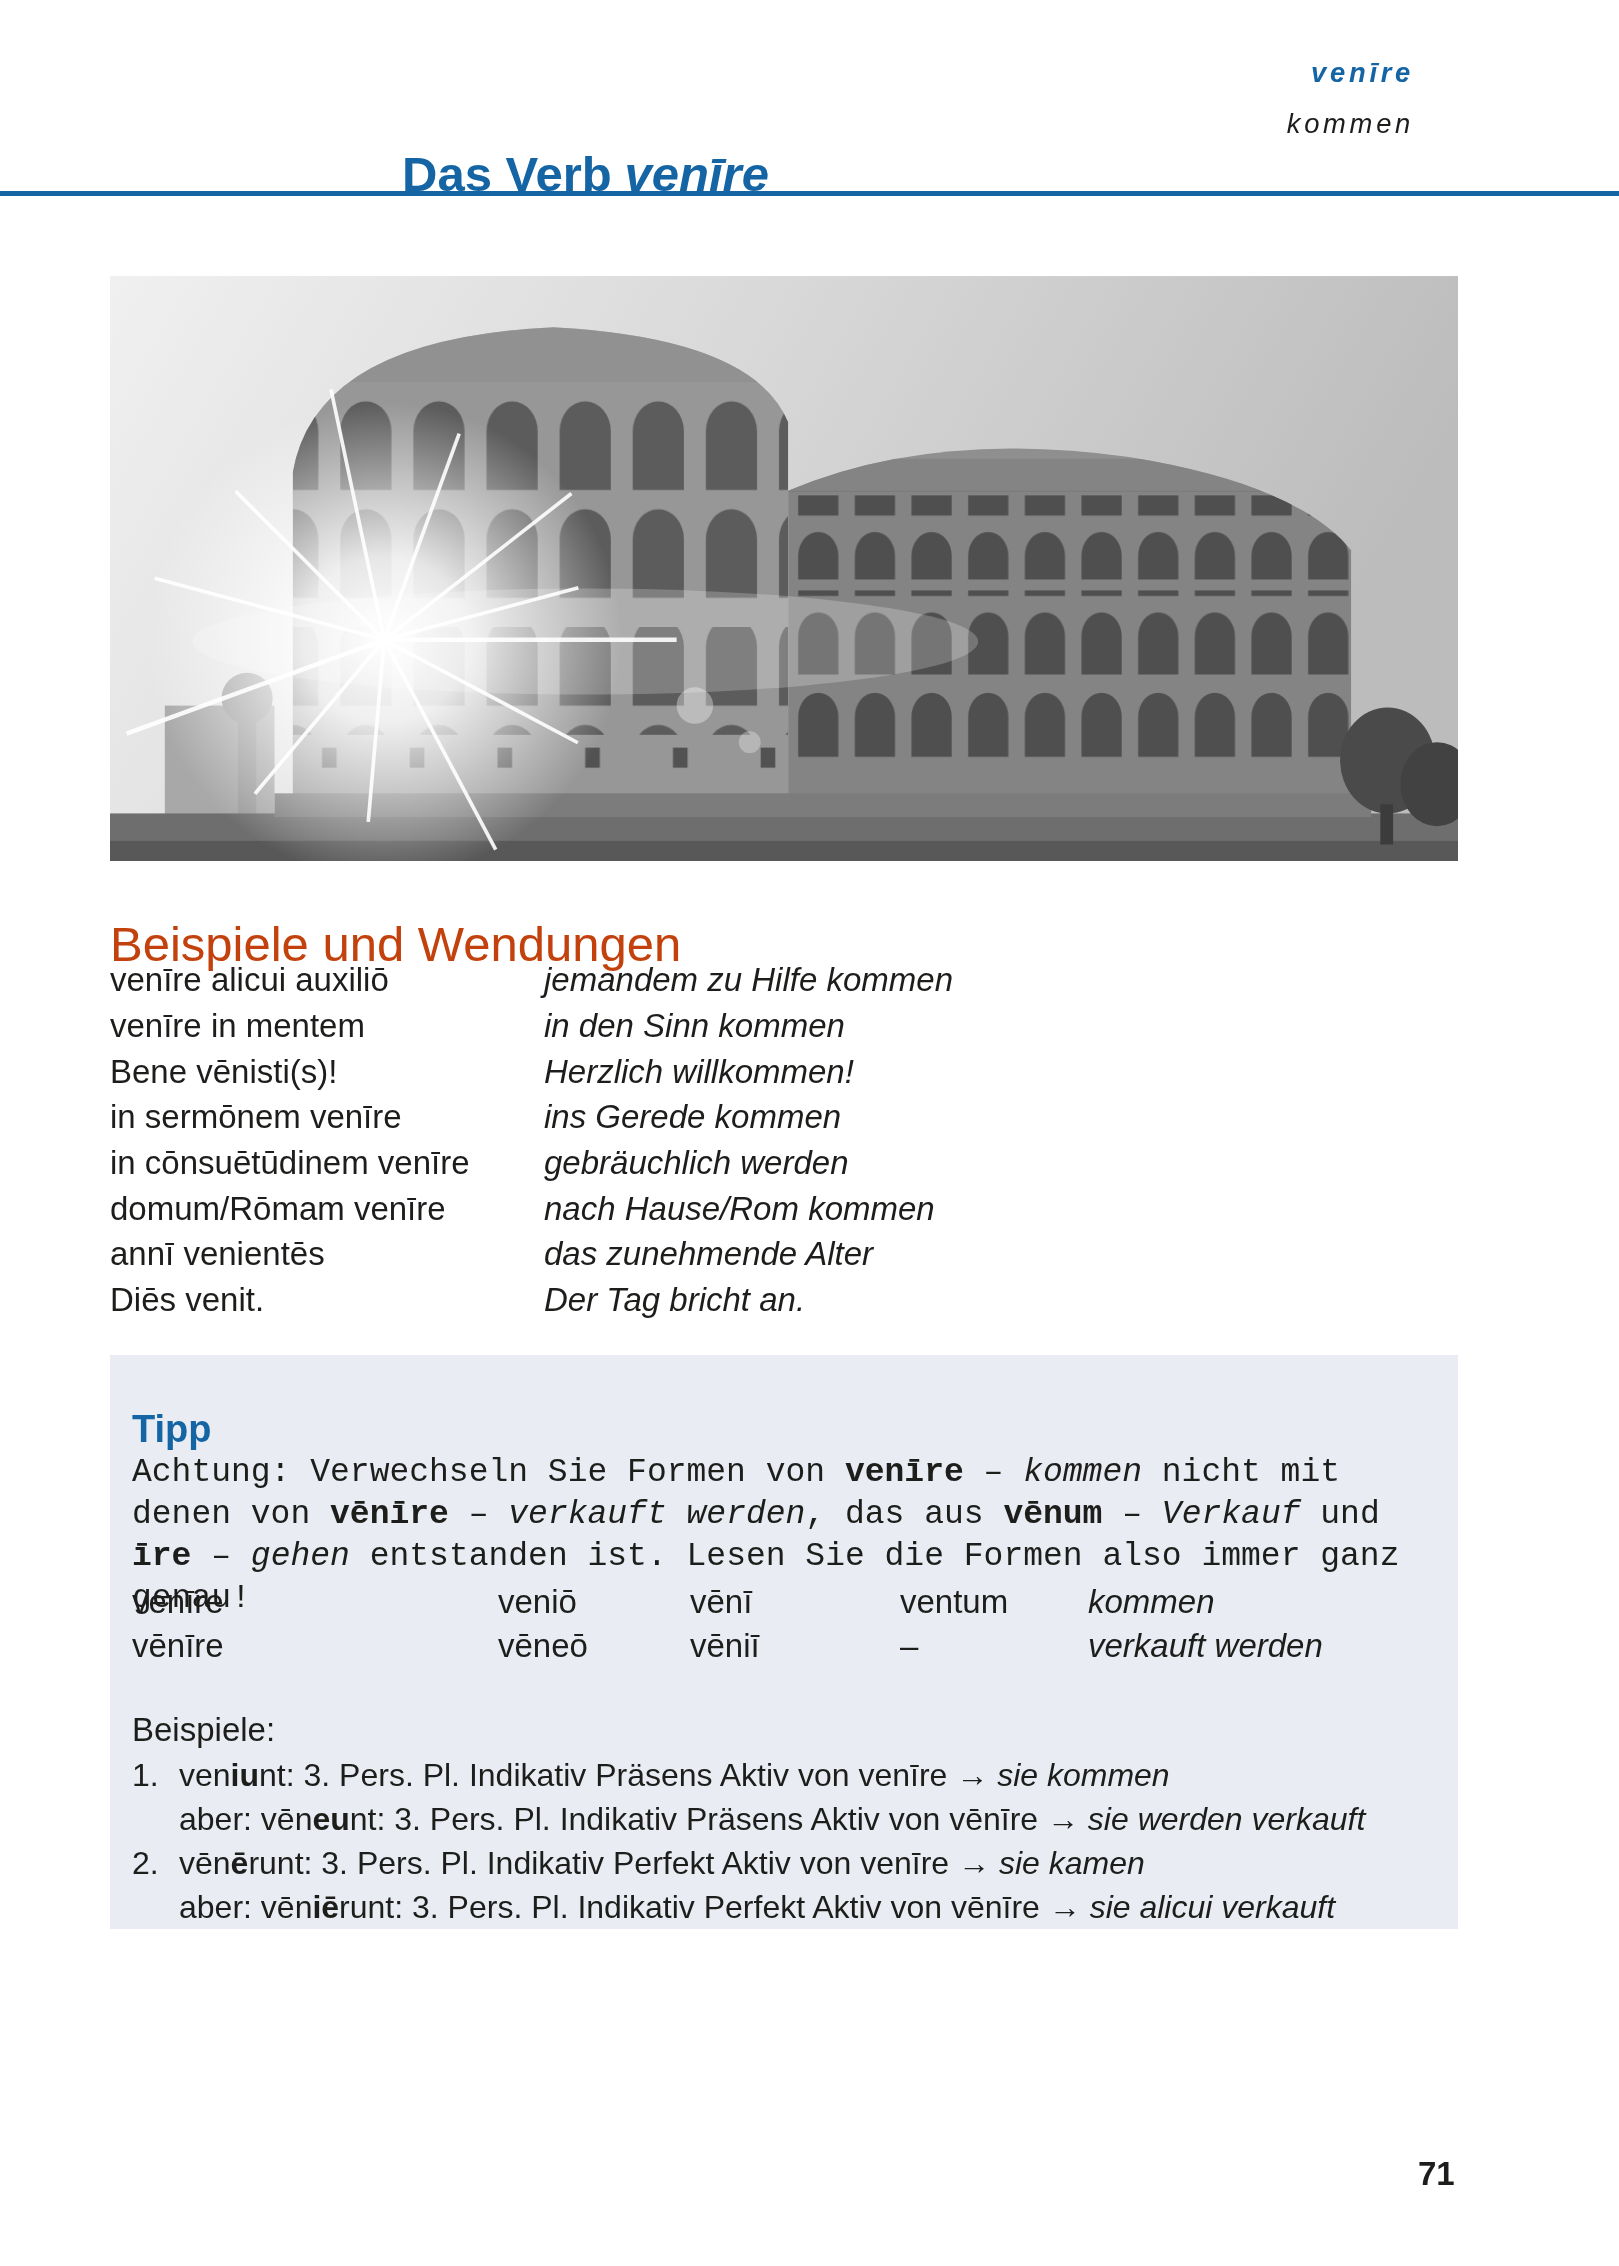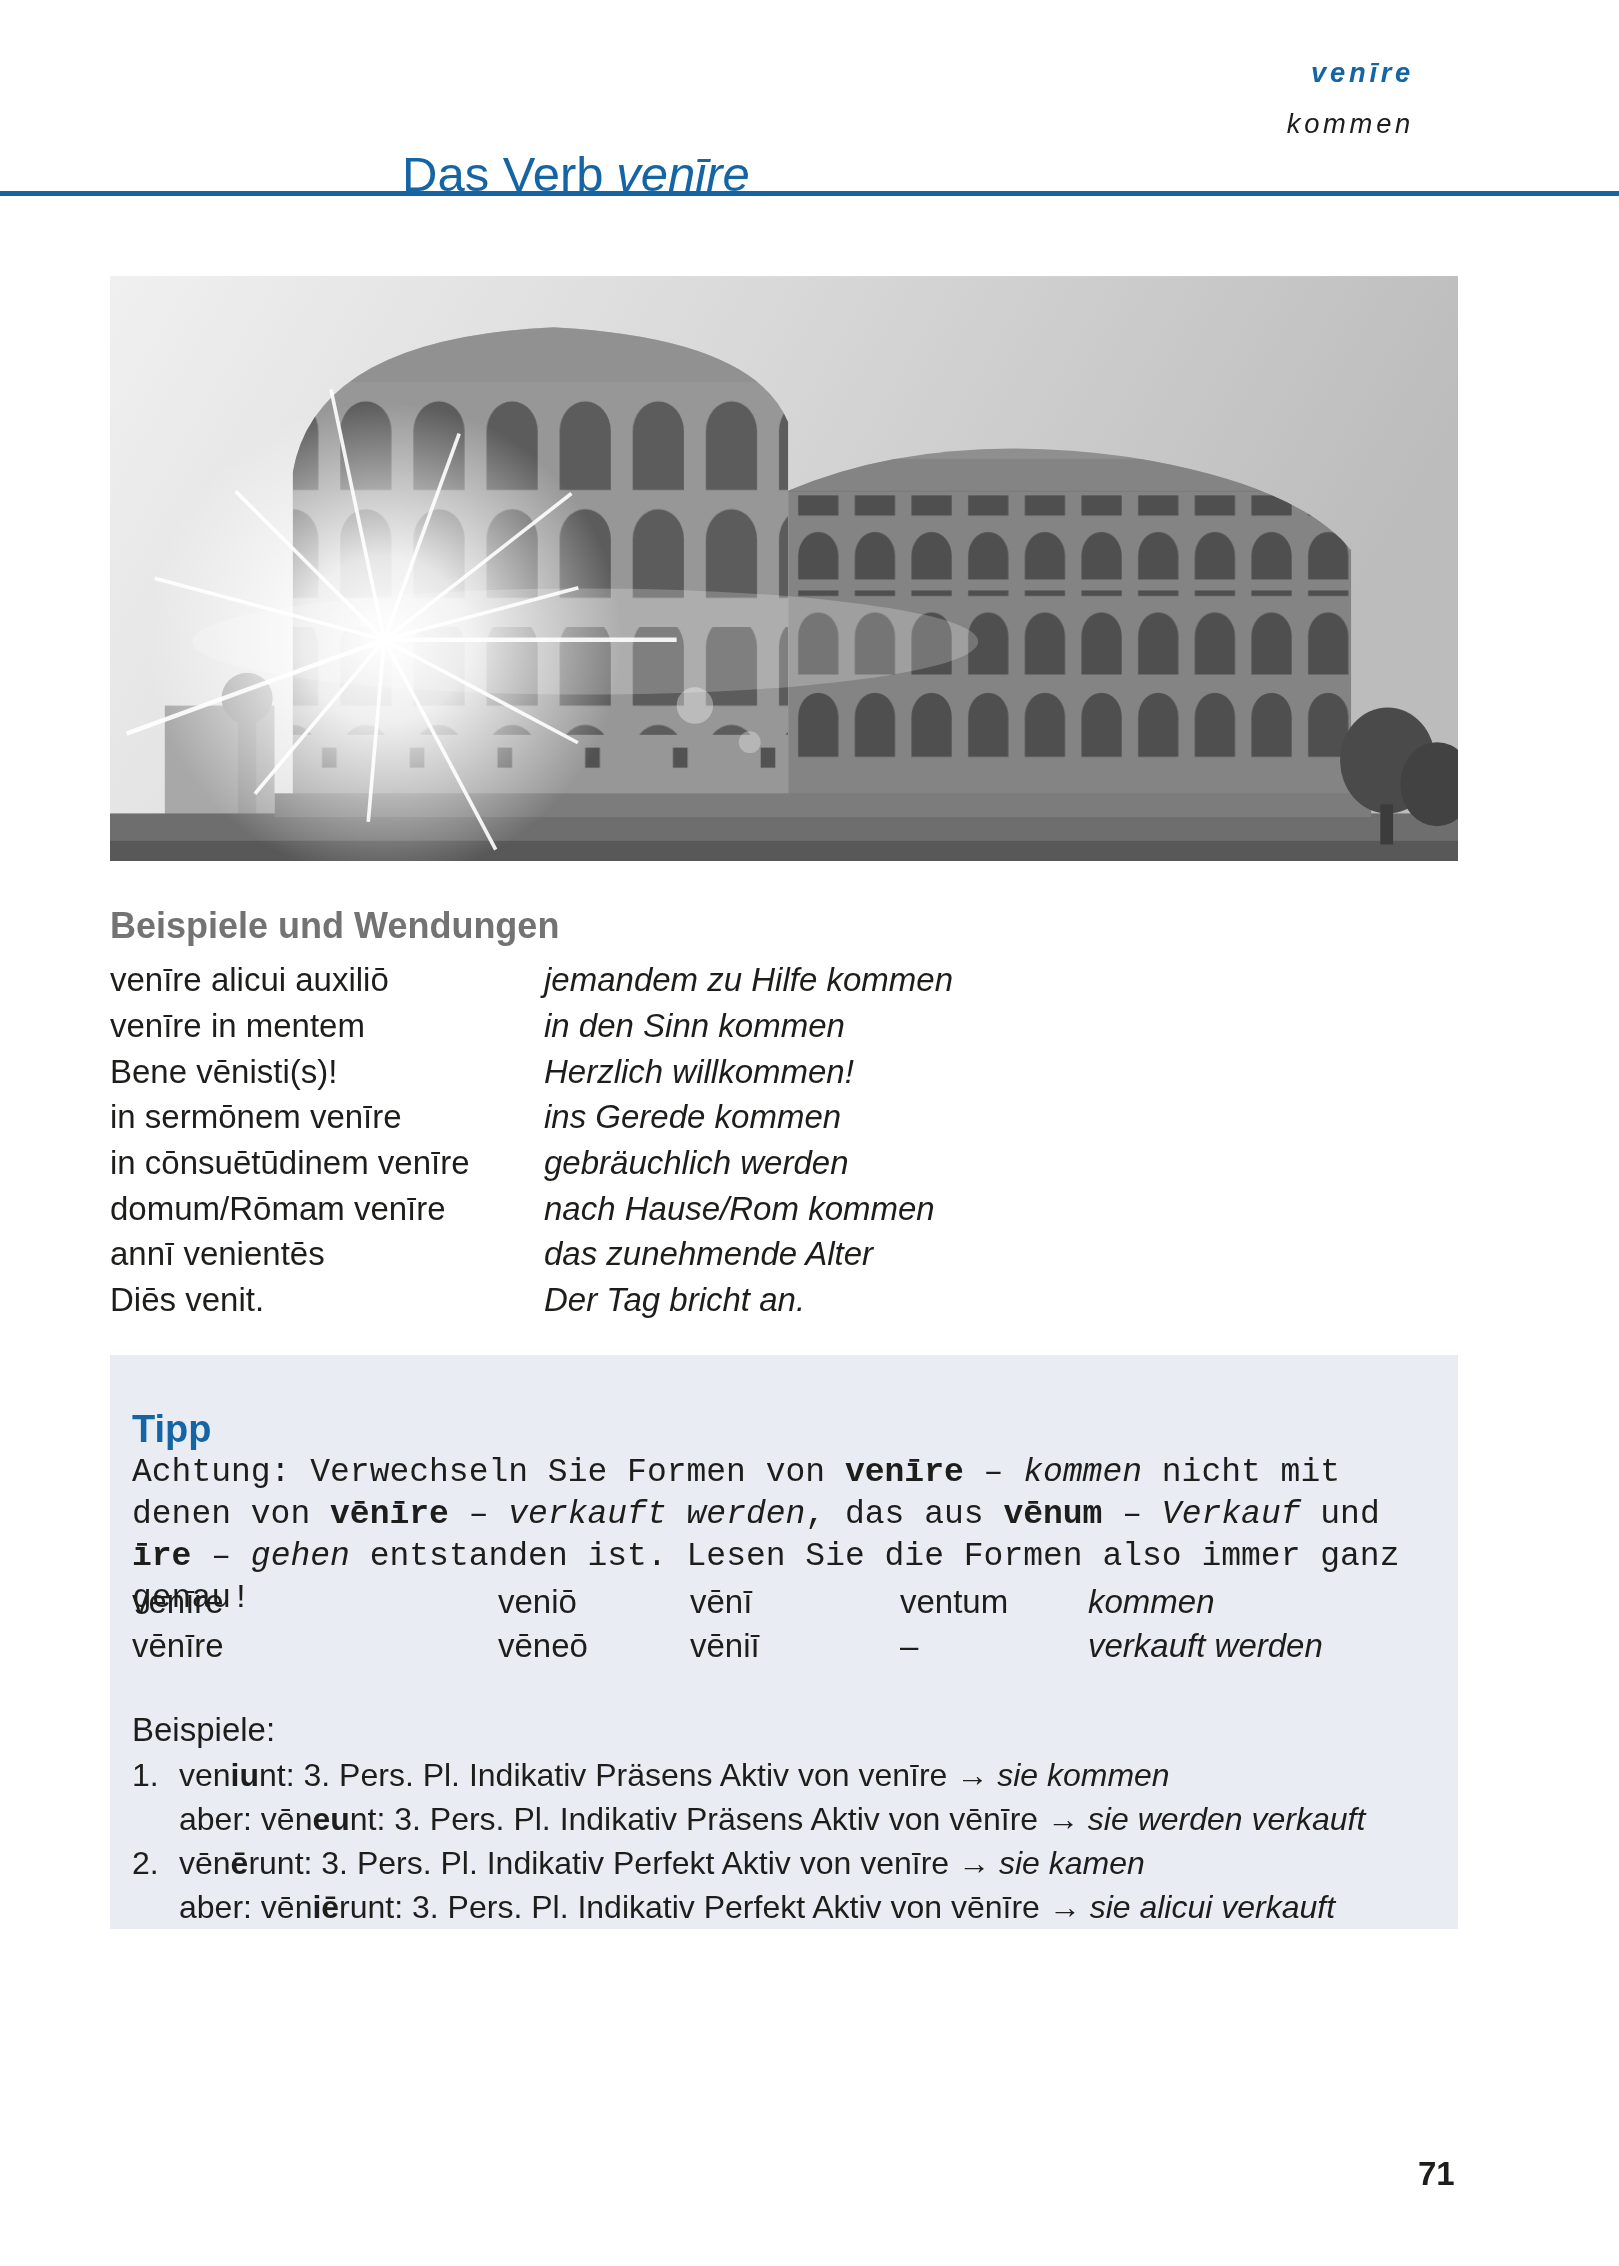--- a/index.html
+++ b/index.html
@@ -4,27 +4,27 @@
 <style>
   html,body{margin:0;padding:0;background:#ffffff;}
   .page{
     position:relative;width:1619px;height:2267px;background:#ffffff;
     font-family:"Liberation Sans",sans-serif;color:#1d1d1b;overflow:hidden;
   }
   
   .margin-tag{position:absolute;right:205px;text-align:right;letter-spacing:3.7px;font-size:27.4px;}
   .margin-latin{top:57px;color:#1565a5;font-weight:700;font-style:italic;}
   .margin-german{top:108px;color:#1d1d1b;font-style:italic;}
-  .page-title{position:absolute;left:402px;top:113px;font-size:49px;font-weight:400;color:#1565a5;}
+  .page-title{position:absolute;left:402px;top:113px;font-size:49px;font-weight:700;color:#1565a5;}
   .page-title .term{font-style:italic;margin-left:12.8px;}
   .top-rule{position:absolute;left:0;top:191px;width:1619px;height:4.6px;background:#1565a5;}
   
   .photo{position:absolute;left:110px;top:276px;width:1348px;height:585px;overflow:hidden;}
   
-  .sec-heading{position:absolute;font-size:36px;font-weight:700;color:#737373;}
+  .sec-heading{position:absolute;font-size:49px;font-weight:400;color:#c2410c;}
   .examples-heading{left:110px;top:875px;}
   .example-row{position:absolute;left:110px;width:1348px;height:46px;font-size:33px;margin-top:31px;}
   .example-latin{position:absolute;left:0;top:0;white-space:nowrap;}
   .example-german{position:absolute;left:434px;top:0;font-style:italic;white-space:nowrap;}
   
   .tipp-box{position:absolute;left:110px;top:1320px;width:1348px;height:574px;background:#e9edf3;margin-top:35px;}
   .tipp-heading{left:22px;top:14.6px;position:absolute;font-size:38px;font-weight:700;color:#1565a5;}
   .tipp-paragraph{position:absolute;left:22px;top:64px;width:1299px;font-size:33px;line-height:42px;font-family:Liberation Mono, monospace;}
   .seg-b{font-weight:700;}
   .seg-i{font-style:italic;}

